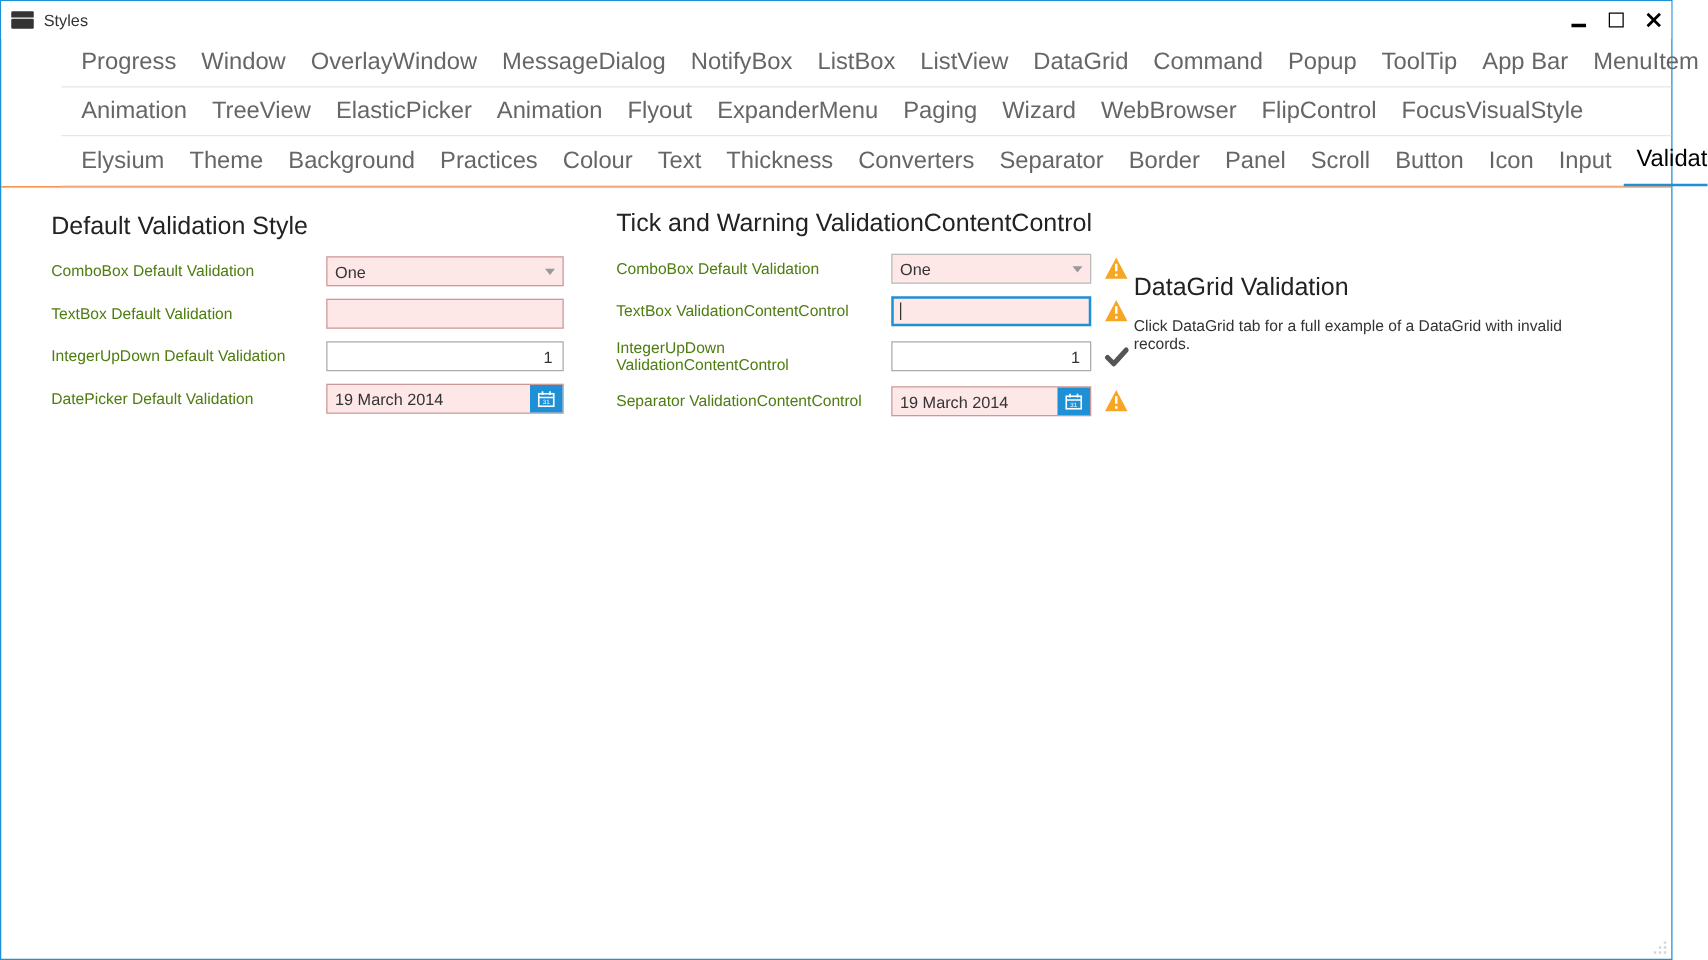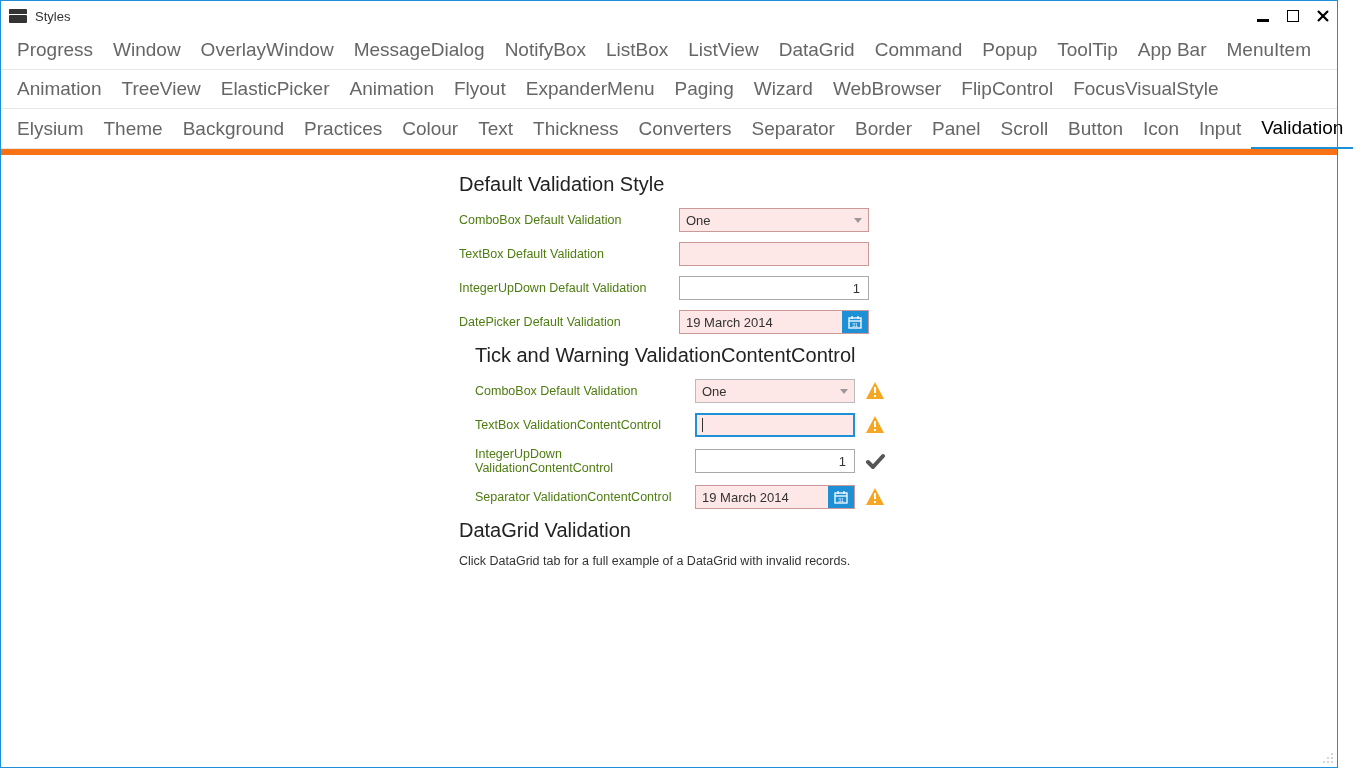--- a/index.html
+++ b/index.html
@@ -40,21 +40,22 @@
   .titlebar .app-icon::before { top: 0; height: 5px; border-top-left-radius:1px; border-top-right-radius:1px;}
   .titlebar .app-icon::after { top: 6px; height: 8px; border-radius:1px;}
   .titlebar .title { font-size: 13px; color: #333; }
   .win-controls { margin-left: auto; display: flex; gap: 14px; align-items:center;}
   .win-btn { width: 16px; height: 16px; display:flex; align-items:center; justify-content:center; cursor:pointer; font-weight:bold; color:#000;}
   .win-btn svg { display:block; }
 
   .tabbar {
     display: flex;
     flex-wrap: wrap;
-    border-bottom: 6px solid #f97316;
+    border-bottom: 1px solid #f97316;
+    padding-left: 48px;
   }
   .tabrow {
     display: flex;
     width: 100%;
     border-bottom: 1px solid #e6e6e6;
     padding: 0 6px;
   }
   .tabrow:last-child { border-bottom: 1px solid #e6e6e6; align-items: flex-end; }
   .tab {
     padding: 8px 10px;
@@ -66,21 +67,21 @@
   .tab.active {
     color: #000;
     font-weight: 400;
     border-bottom: 2px solid #1e90d6;
     margin-bottom: -1px;
   }
 
   .content {
     padding: 18px 40px;
     display: flex;
-    flex-direction: column;
+    flex-direction: row;
     align-items: center;
   }
   .section { width: 420px; margin-bottom: 10px;}
   .section.wider { width:420px;margin-left:32px;}
   .section h2 {
     font-size: 20px;
     font-weight: 400;
     color: #222;
     margin-bottom: 12px;
   }

